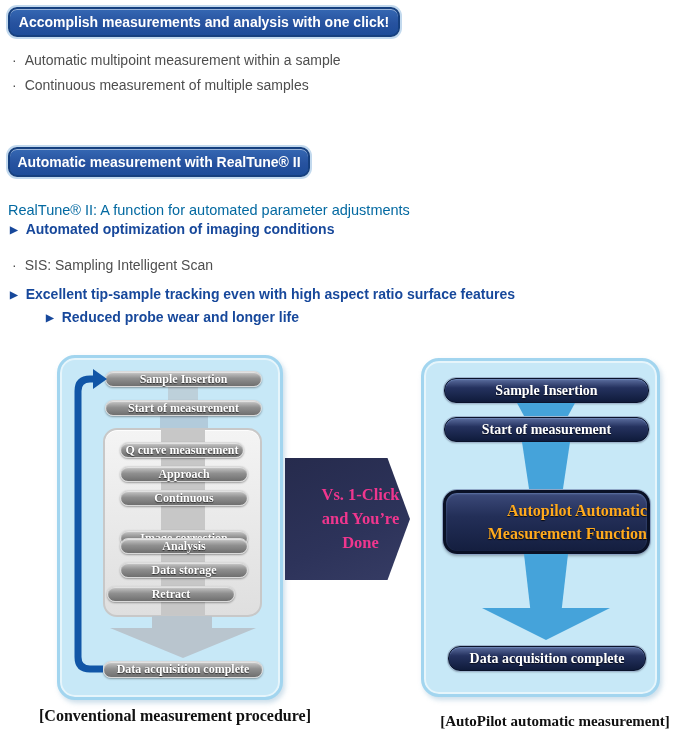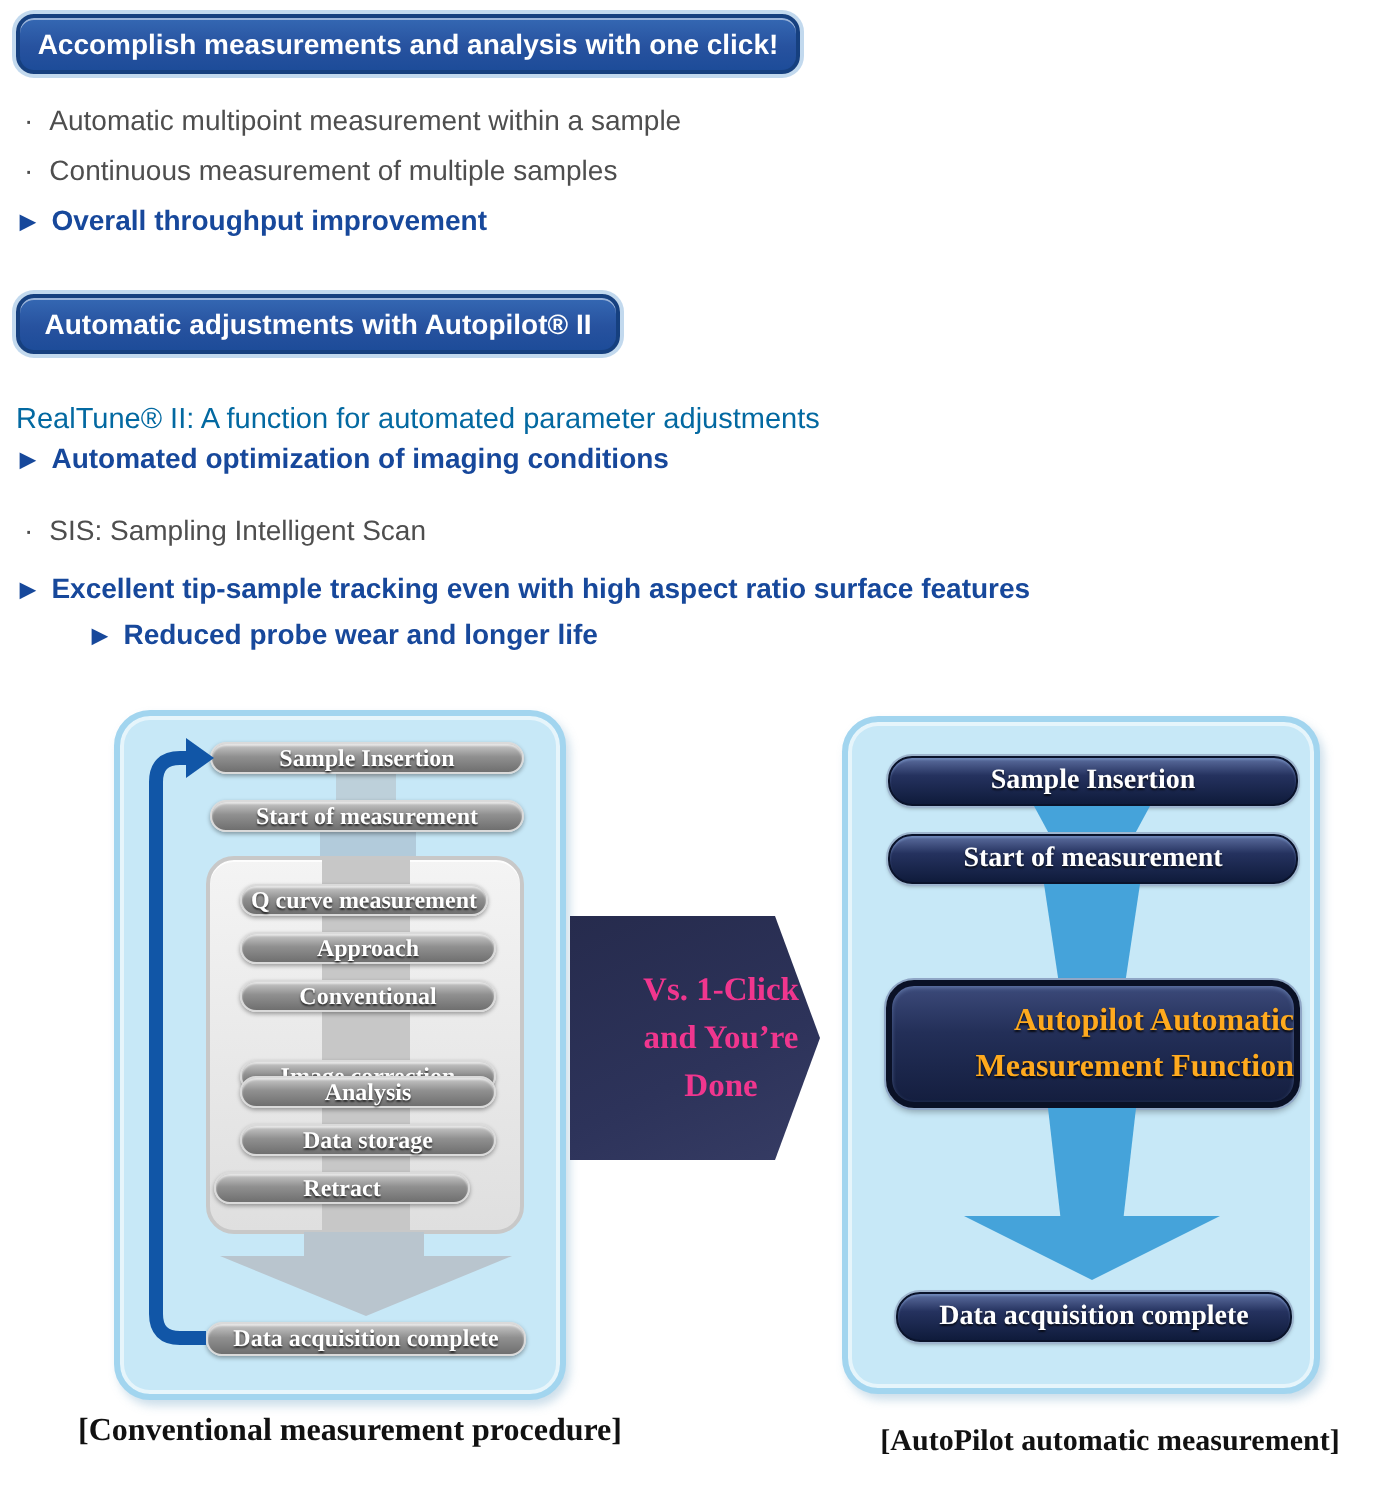--- a/index.html
+++ b/index.html
@@ -93,25 +93,22 @@
 
   <div class="banner" style="left:8px; top:7px; width:392px;">Accomplish measurements and analysis with one click!</div>
 
   <div class="bullet-line" style="top:52px;">
     <span class="bullet-dot">·</span><span>Automatic multipoint measurement within a sample</span>
   </div>
   <div class="bullet-line" style="top:77px;">
     <span class="bullet-dot">·</span><span>Continuous measurement of multiple samples</span>
   </div>
 
-  <div class="hl" style="top:102px;">
-    <span class="tri">▶</span><span>Overall throughput improvement</span>
-  </div>
 
-  <div class="banner" style="left:8px; top:147px; width:302px;">Automatic adjustments with Autopilot® II</div>
+  <div class="banner" style="left:8px; top:147px; width:302px;">Automatic measurement with RealTune® II</div>
 
   <div class="desc-line" style="top:202px;">RealTune® II: A function for automated parameter adjustments</div>
 
   <div class="hl" style="top:221px;">
     <span class="tri">▶</span><span>Automated optimization of imaging conditions</span>
   </div>
 
   <div class="bullet-line" style="top:257px;">
     <span class="bullet-dot">·</span><span>SIS: Sampling Intelligent Scan</span>
   </div>
@@ -128,21 +125,21 @@
     <div class="vband" style="left:108px; top:28px; width:30px; height:17px; background:#bdd0da;"></div>
     <div class="vband" style="left:100px; top:57px; width:48px; height:18px; background:#b2cbdb;"></div>
 
     <div class="gpill" style="left:45px; top:13px; width:157px;">Sample Insertion</div>
     <div class="gpill" style="left:45px; top:42px; width:157px;">Start of measurement</div>
 
     <div class="inner-panel" style="left:43px; top:70px; width:159px; height:189px;">
       <div class="vband" style="left:56px; top:0; width:44px; height:185px; background:#c7c7c7;"></div>
       <div class="gpill" style="left:15px; top:12px;  width:124px;">Q curve measurement</div>
       <div class="gpill" style="left:15px; top:36px;  width:128px;">Approach</div>
-      <div class="gpill" style="left:15px; top:60px;  width:128px;">Conventional</div>
+      <div class="gpill" style="left:15px; top:60px;  width:128px;">Continuous</div>
       <div class="gpill" style="left:15px; top:100px;  width:128px;">Image correction</div>
       <div class="gpill" style="left:15px; top:108px; width:128px;">Analysis</div>
       <div class="gpill" style="left:15px; top:132px; width:128px;">Data storage</div>
       <div class="gpill" style="left:2px; top:156px; width:128px;">Retract</div>
     </div>
 
     <div style="position:absolute; left:92px; top:258px; width:60px; height:12px; background:#b9c5ce;"></div>
     <div style="position:absolute; left:50px; top:270px; width:0; height:0;
                 border-left:73px solid transparent; border-right:73px solid transparent;
                 border-top:30px solid #b9c5ce;"></div>

